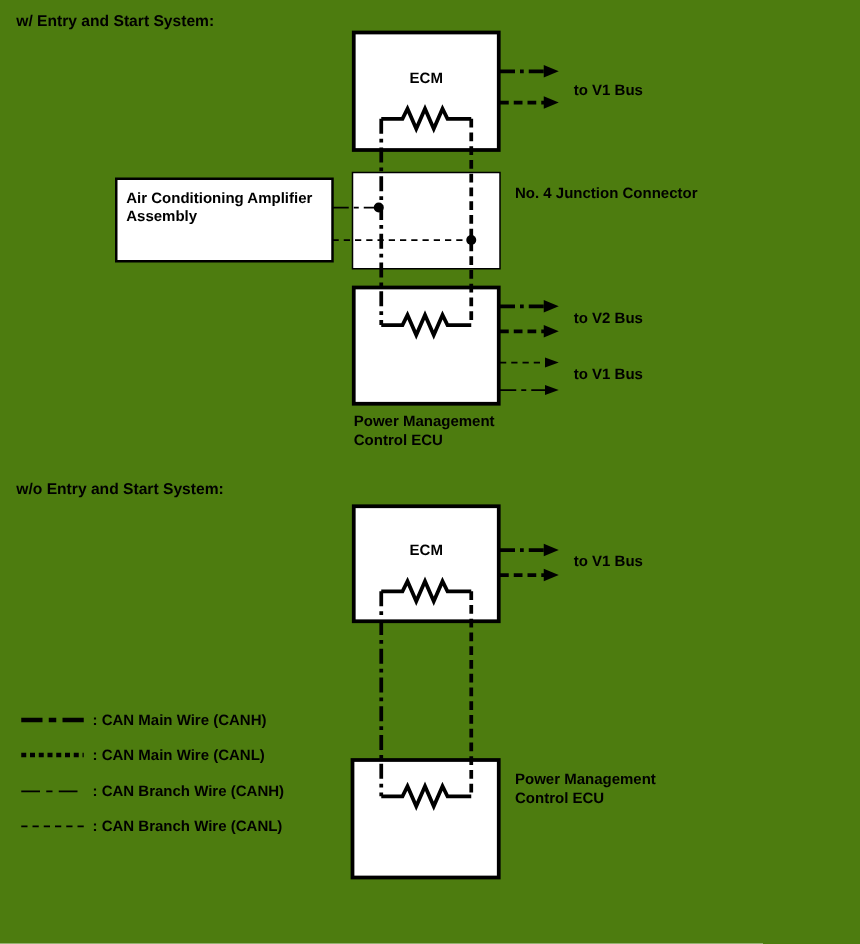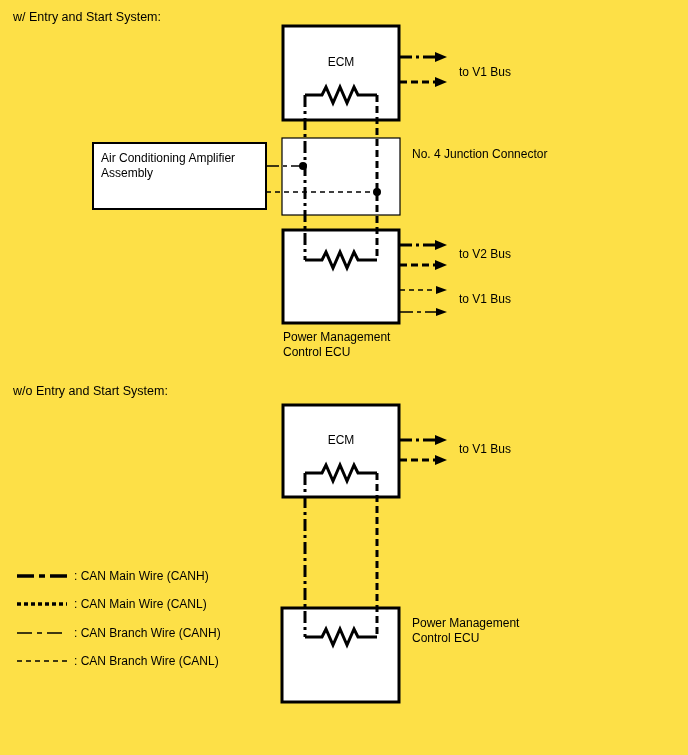--- a/index.html
+++ b/index.html
@@ -1,16 +1,16 @@
 <!DOCTYPE html>
 <html><head>
 <meta charset="utf-8">
 <style>
   html,body{margin:0;padding:0;background:#ffffff;}
-  .canvas{position:relative;width:688px;height:755px;background:#fde047;overflow:hidden;}
+  .canvas{position:relative;width:688px;height:755px;background:#4d7c0f;overflow:hidden;font-weight:bold;}
   svg{display:block;}
   .box-thick{fill:#ffffff;stroke:#000000;stroke-width:3;}
   .box-med{fill:#ffffff;stroke:#000000;stroke-width:2;}
   .box-thin{fill:#ffffff;stroke:#000000;stroke-width:1.2;}
   .wire{fill:none;stroke:#000000;stroke-linecap:butt;}
   .main{stroke-width:3;}
   .thin{stroke-width:1.4;}
   .canh-main{stroke-dasharray:12 4 3 4;}
   .canl-main{stroke-dasharray:7 4;}
   .canh-branch{stroke-dasharray:13 4 4 4;}

